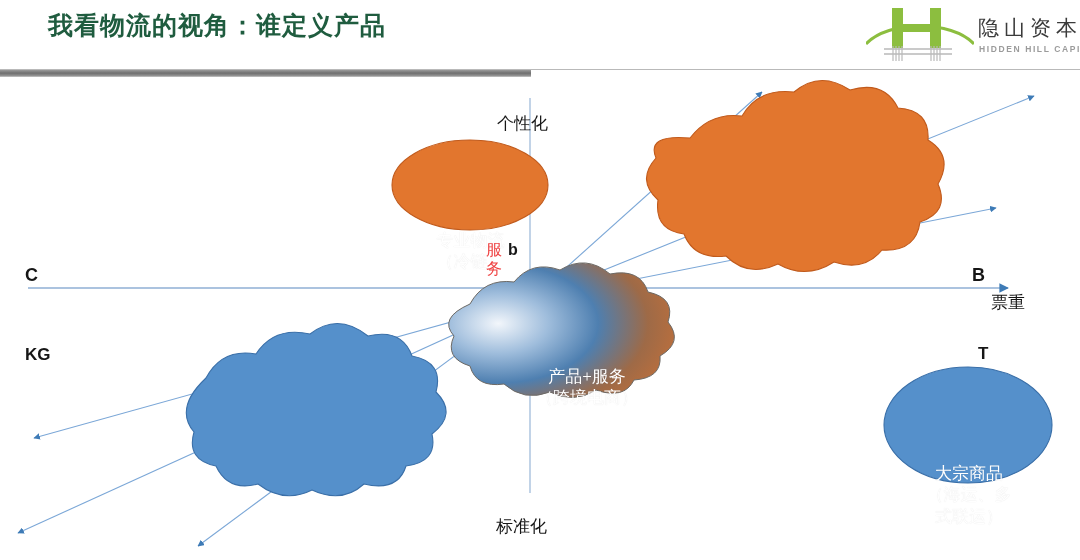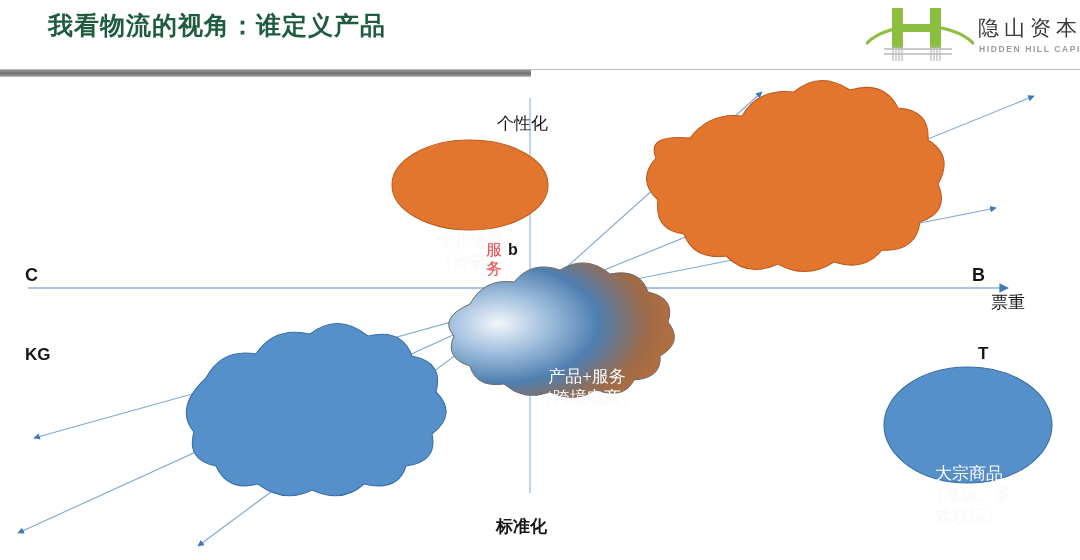--- a/index.html
+++ b/index.html
@@ -48,21 +48,21 @@
 
   
   .lbl{
     position:absolute;
     font-family:"Liberation Sans","DejaVu Sans",sans-serif;
     color:#161616;white-space:nowrap;margin-top:20px;
   }
   .lbl-cjk{font-family:"Liberation Serif","DejaVu Serif",serif;}
 
   .ax-top{left:497px;top:92px;font-size:17px;}
-  .ax-bottom{left:496px;top:495px;font-size:17px;font-weight:bold;}
+  .ax-bottom{left:496px;top:495px;font-size:17px;}
   .ax-right{left:991px;top:271px;font-size:17px;}
   .ax-c{left:25px;top:245px;font-size:18px;font-weight:600;}
   .ax-kg{left:25px;top:325px;font-size:17px;font-weight:700;}
   .ax-b{left:972px;top:245px;font-size:18px;font-weight:600;}
   .ax-t{left:978px;top:324px;font-size:17px;font-weight:600;}
 
   .svc{position:absolute;left:478px;top:240px;width:24px;font-size:16px;
        line-height:19px;font-family:"Liberation Serif","DejaVu Serif",serif;color:#ef4444;text-align:right;}
   .svc-b{position:absolute;left:508px;top:241px;font-size:16px;font-weight:700;color:#161616;}
 

